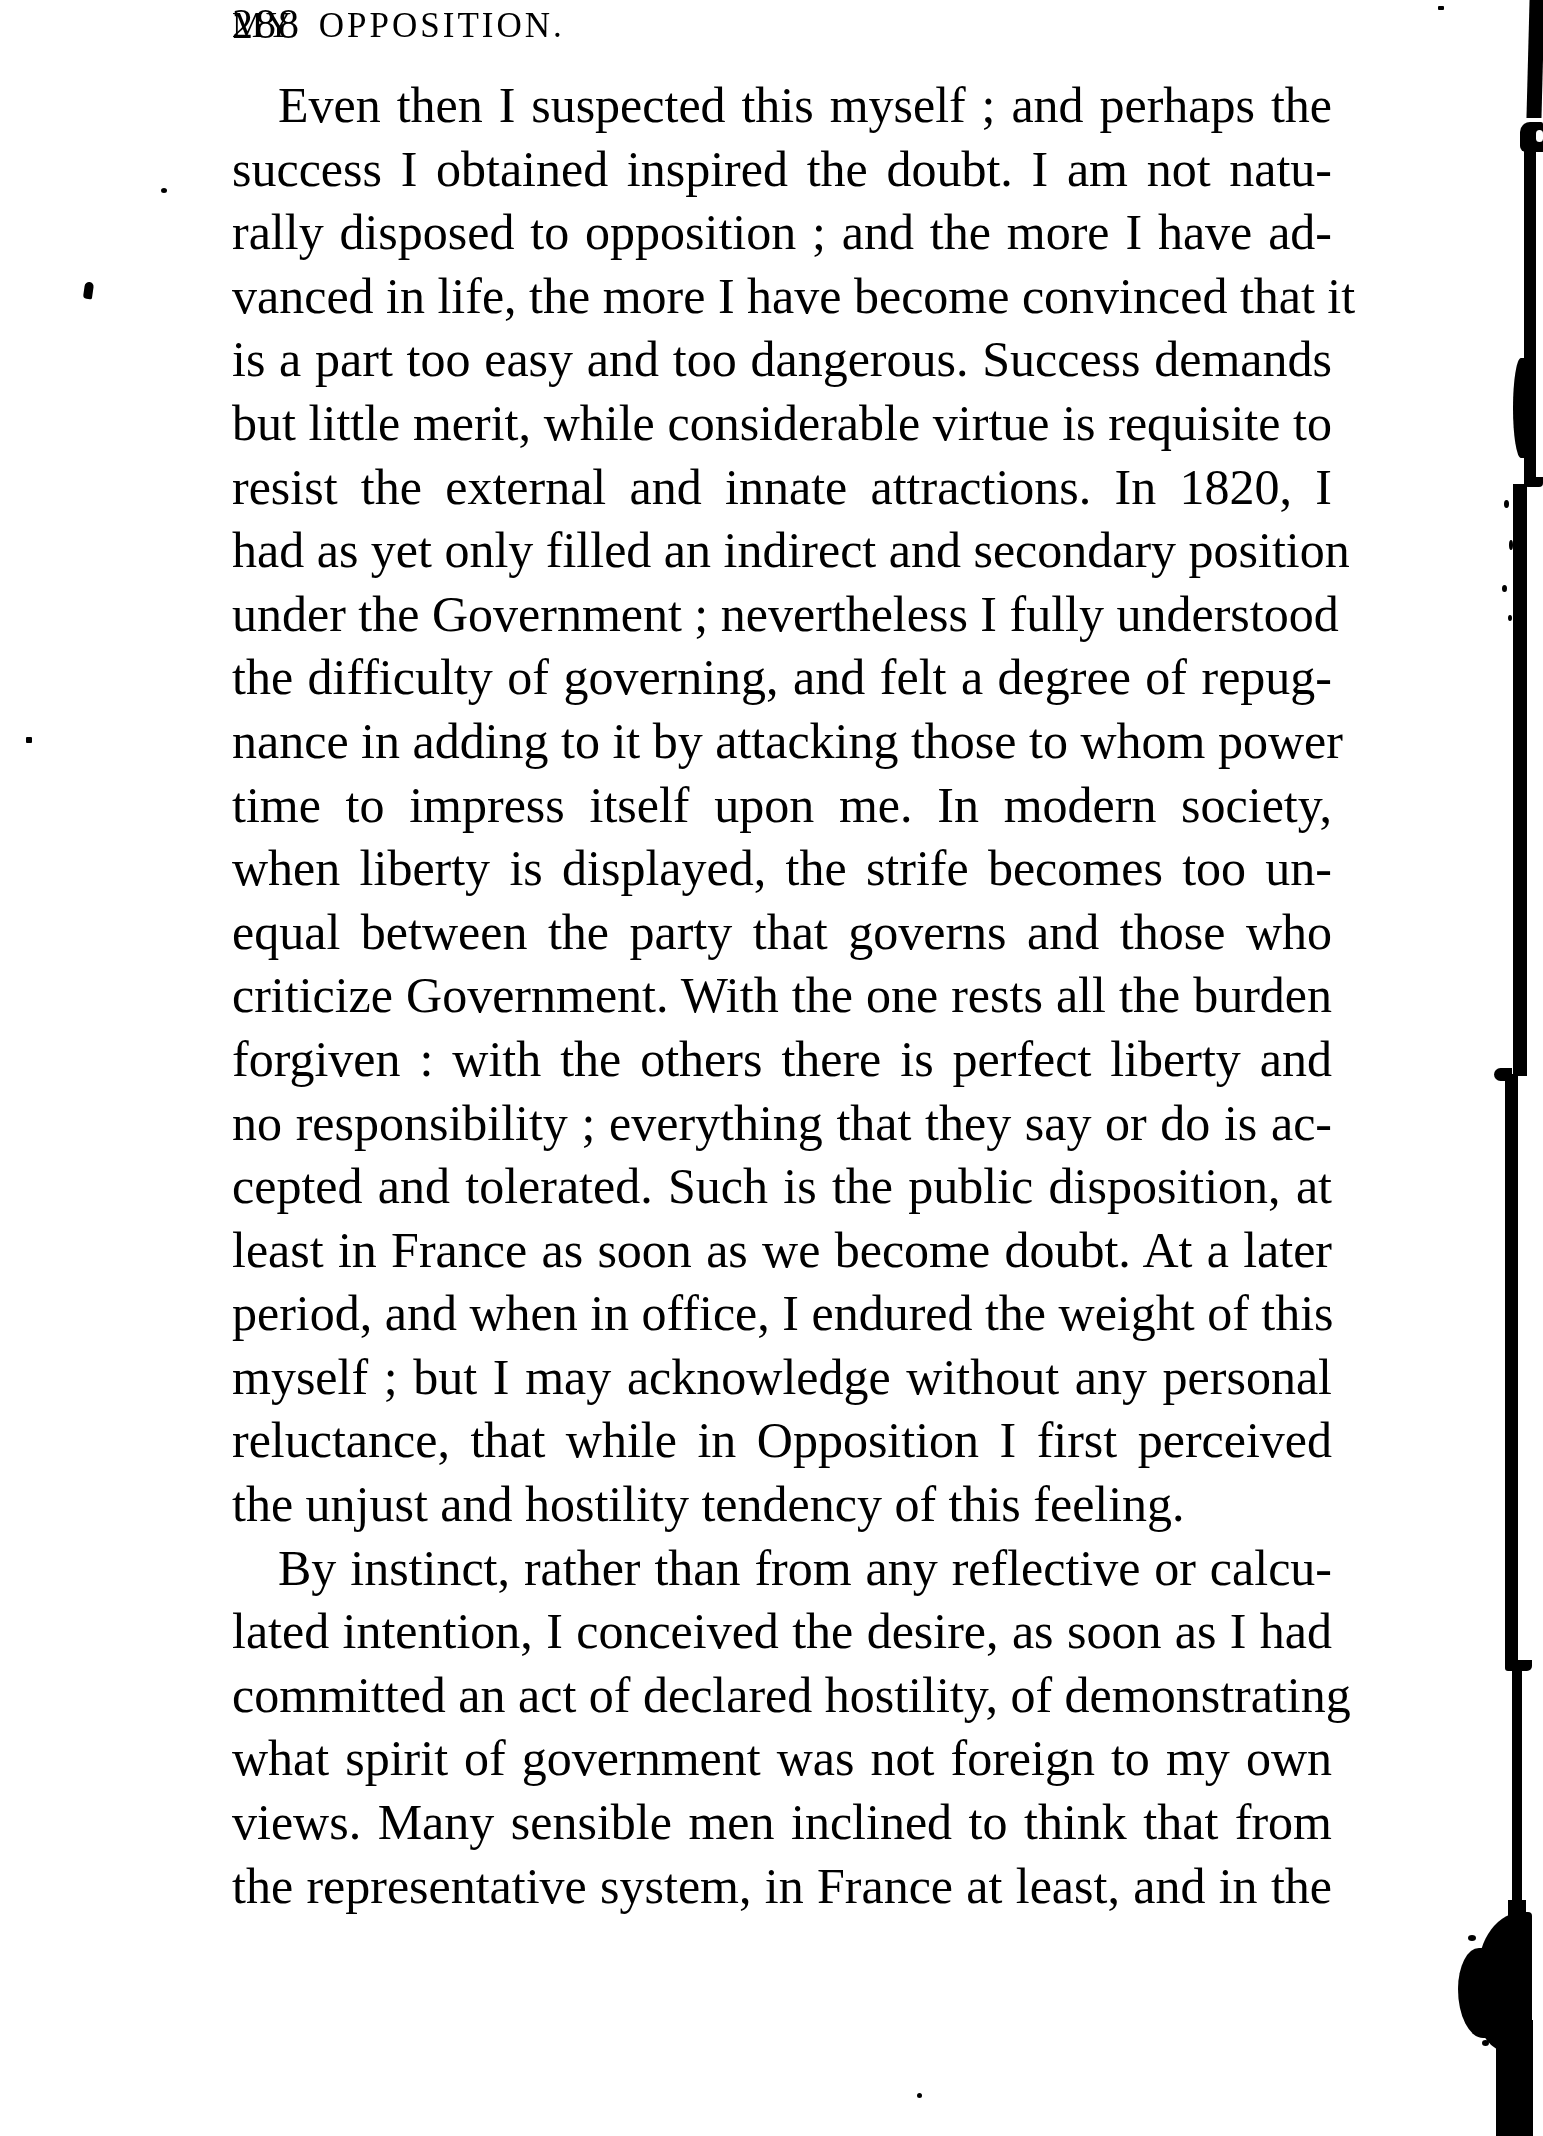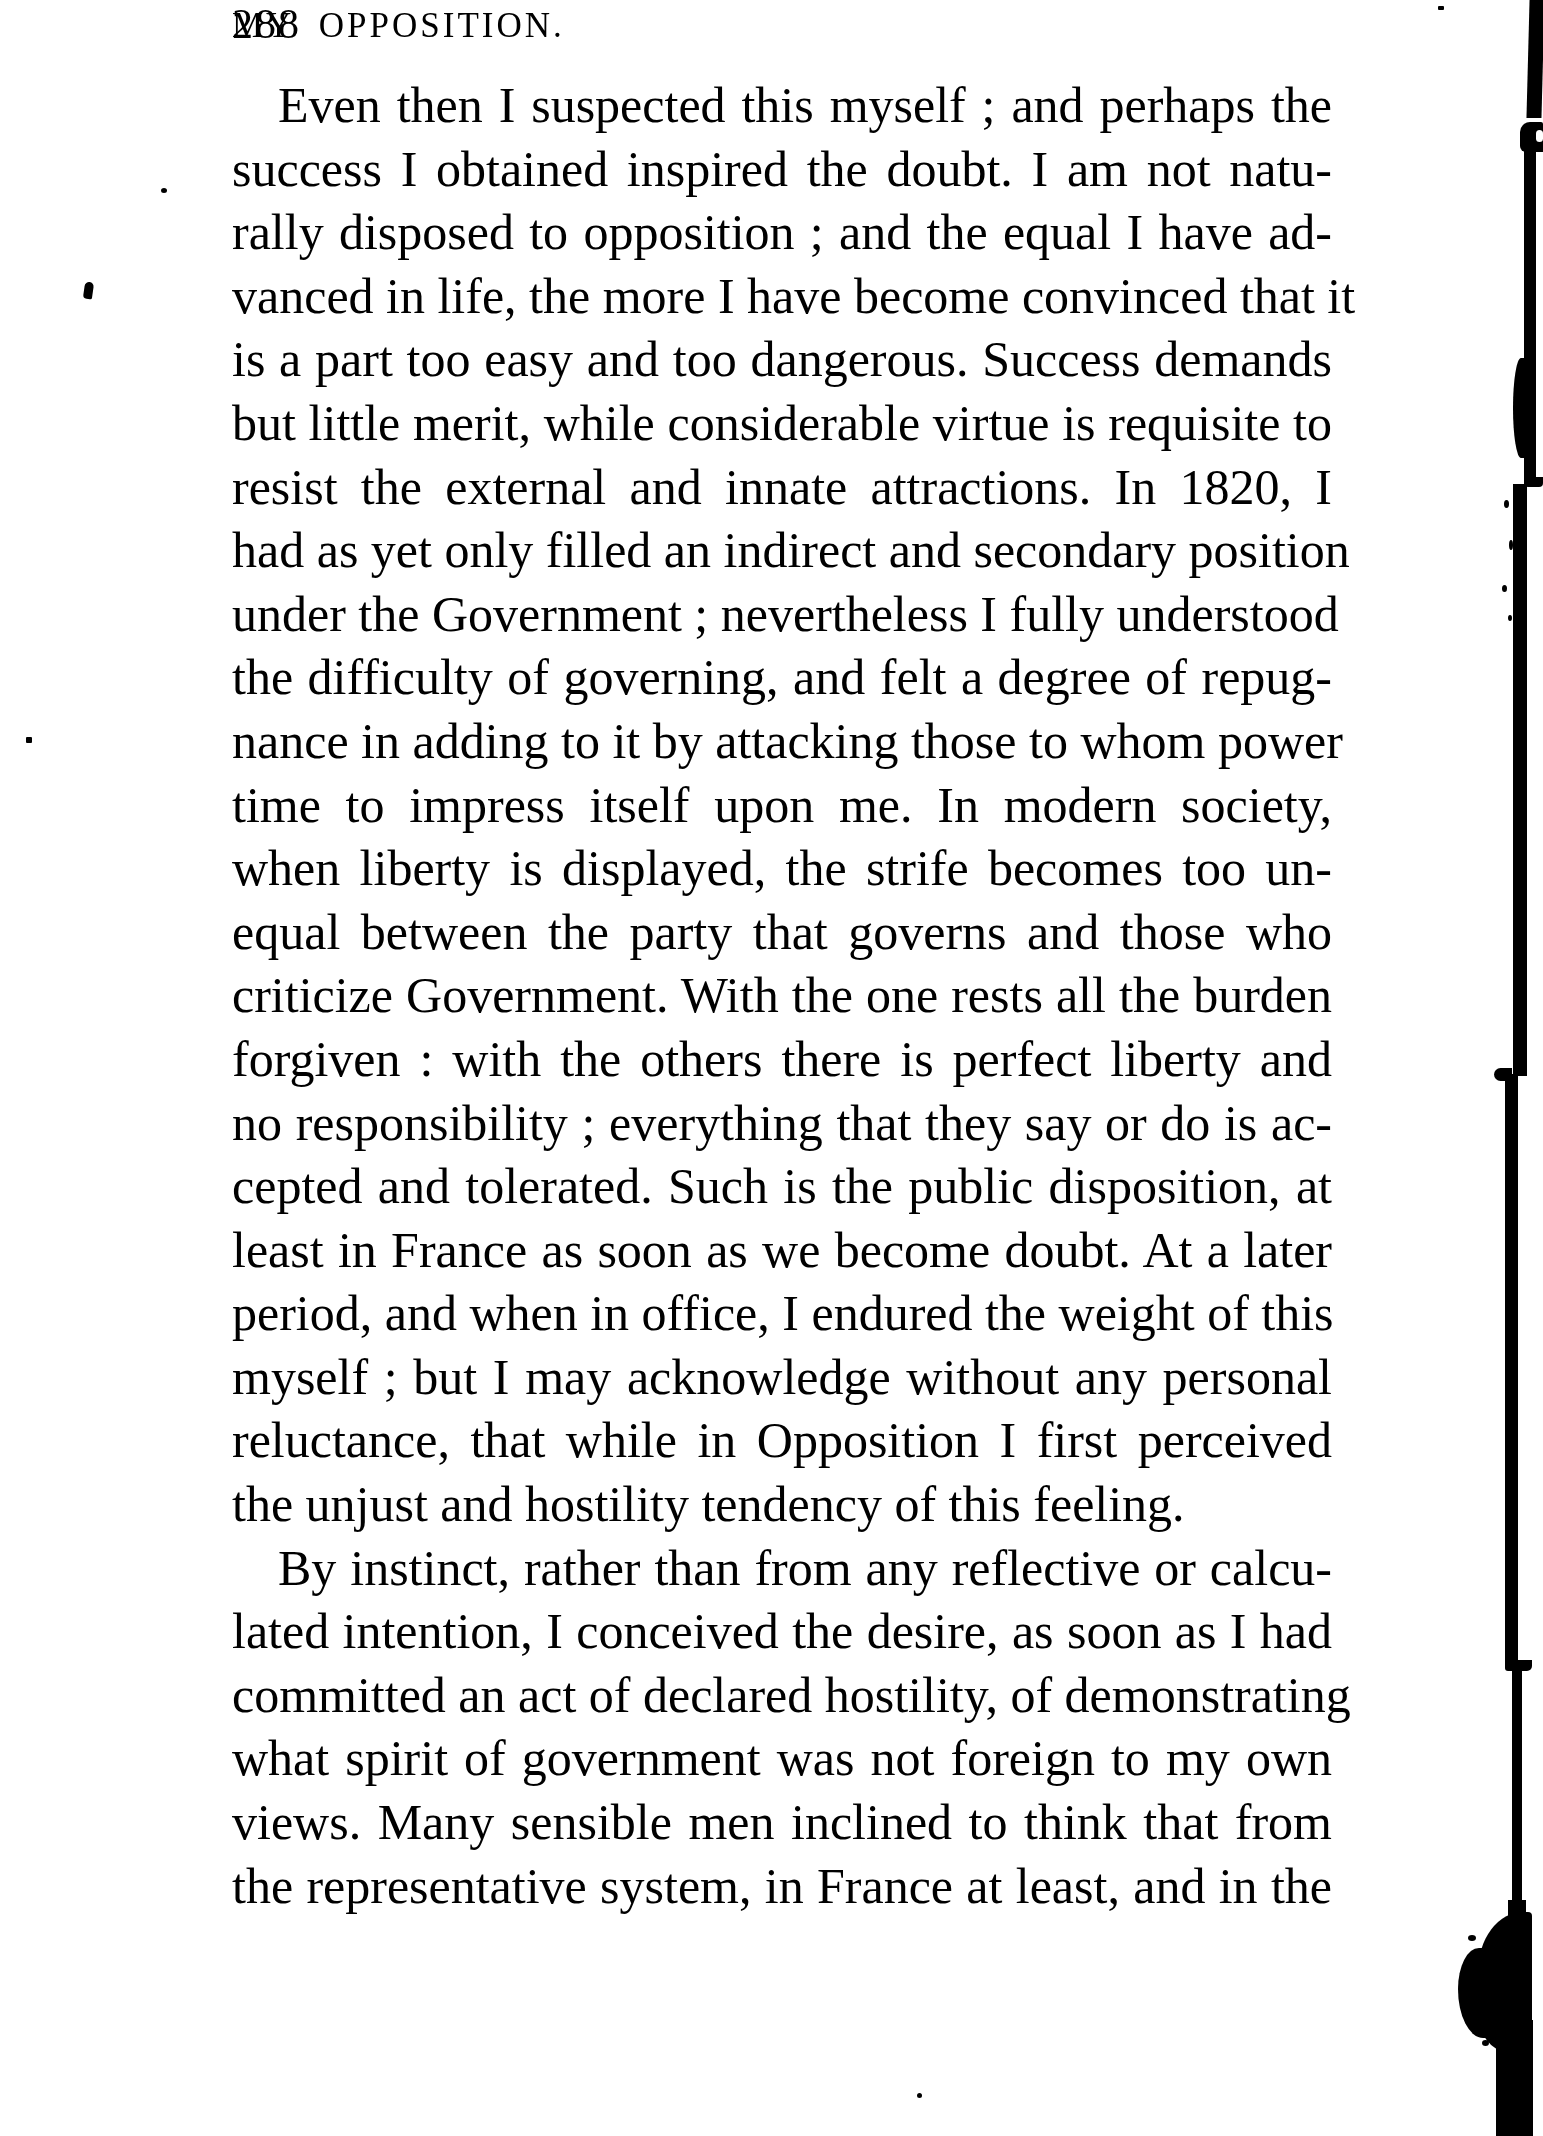--- a/index.html
+++ b/index.html
@@ -67,21 +67,21 @@
 <div class="page">
 
   <div class="header-row">
     <div class="page-number">288</div>
     <div class="running-title">MY OPPOSITION.</div>
   </div>
 
   <div class="body-text">
     <div class="line indent">Even then I suspected this myself ; and perhaps the</div>
     <div class="line">success I obtained inspired the doubt. I am not natu-</div>
-    <div class="line">rally disposed to opposition ; and the equal I have ad-</div>
+    <div class="line">rally disposed to opposition ; and the more I have ad-</div>
     <div class="line">vanced in life, the more I have become convinced that it</div>
     <div class="line">is a part too easy and too dangerous. Success demands</div>
     <div class="line">but little merit, while considerable virtue is requisite to</div>
     <div class="line">resist the external and innate attractions. In 1820, I</div>
     <div class="line">had as yet only filled an indirect and secondary position</div>
     <div class="line">under the Government ; nevertheless I fully understood</div>
     <div class="line">the difficulty of governing, and felt a degree of repug-</div>
     <div class="line">nance in adding to it by attacking those to whom power</div>
     <div class="line">time to impress itself upon me. In modern society,</div>
     <div class="line">when liberty is displayed, the strife becomes too un-</div>

